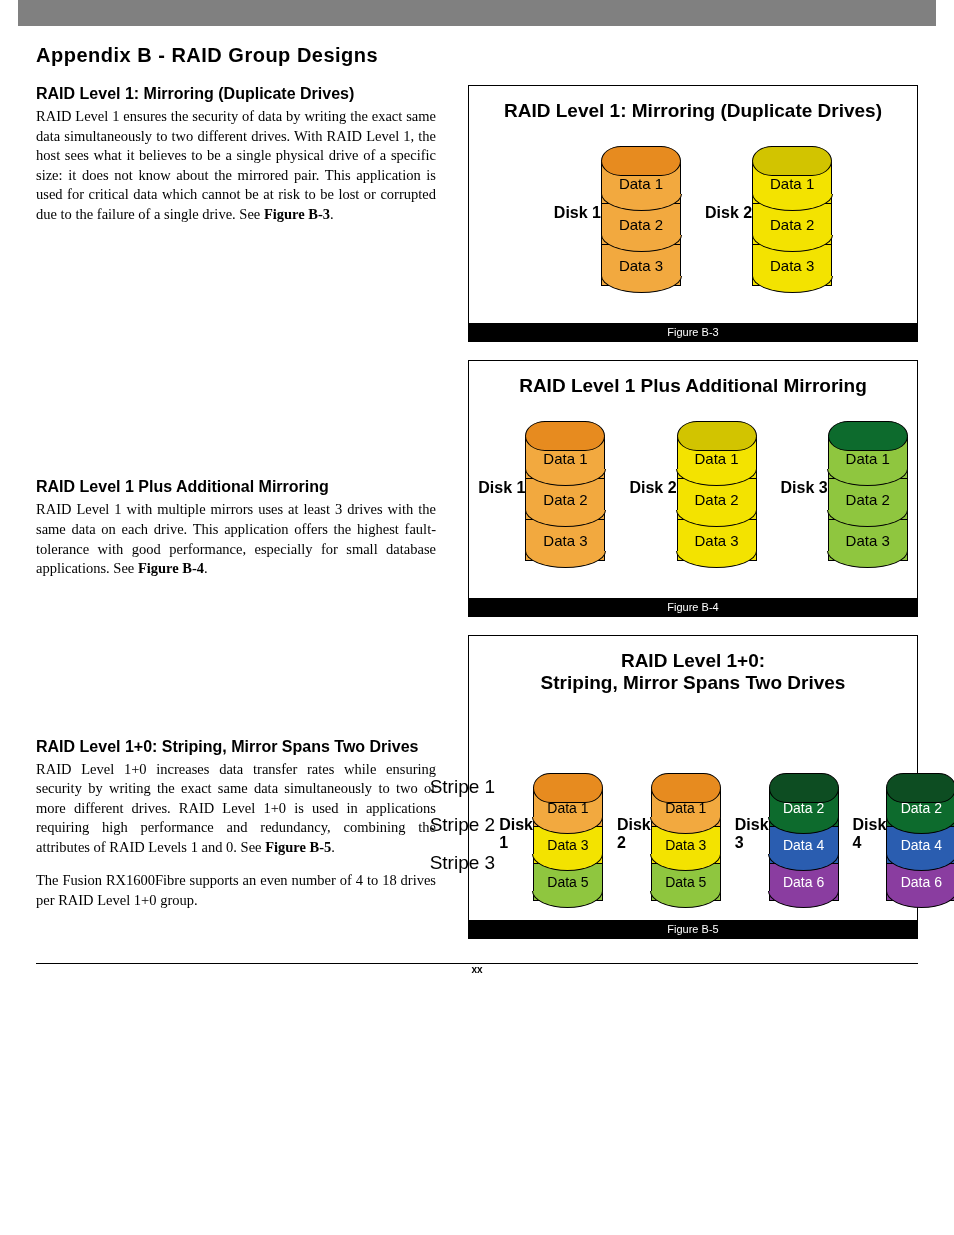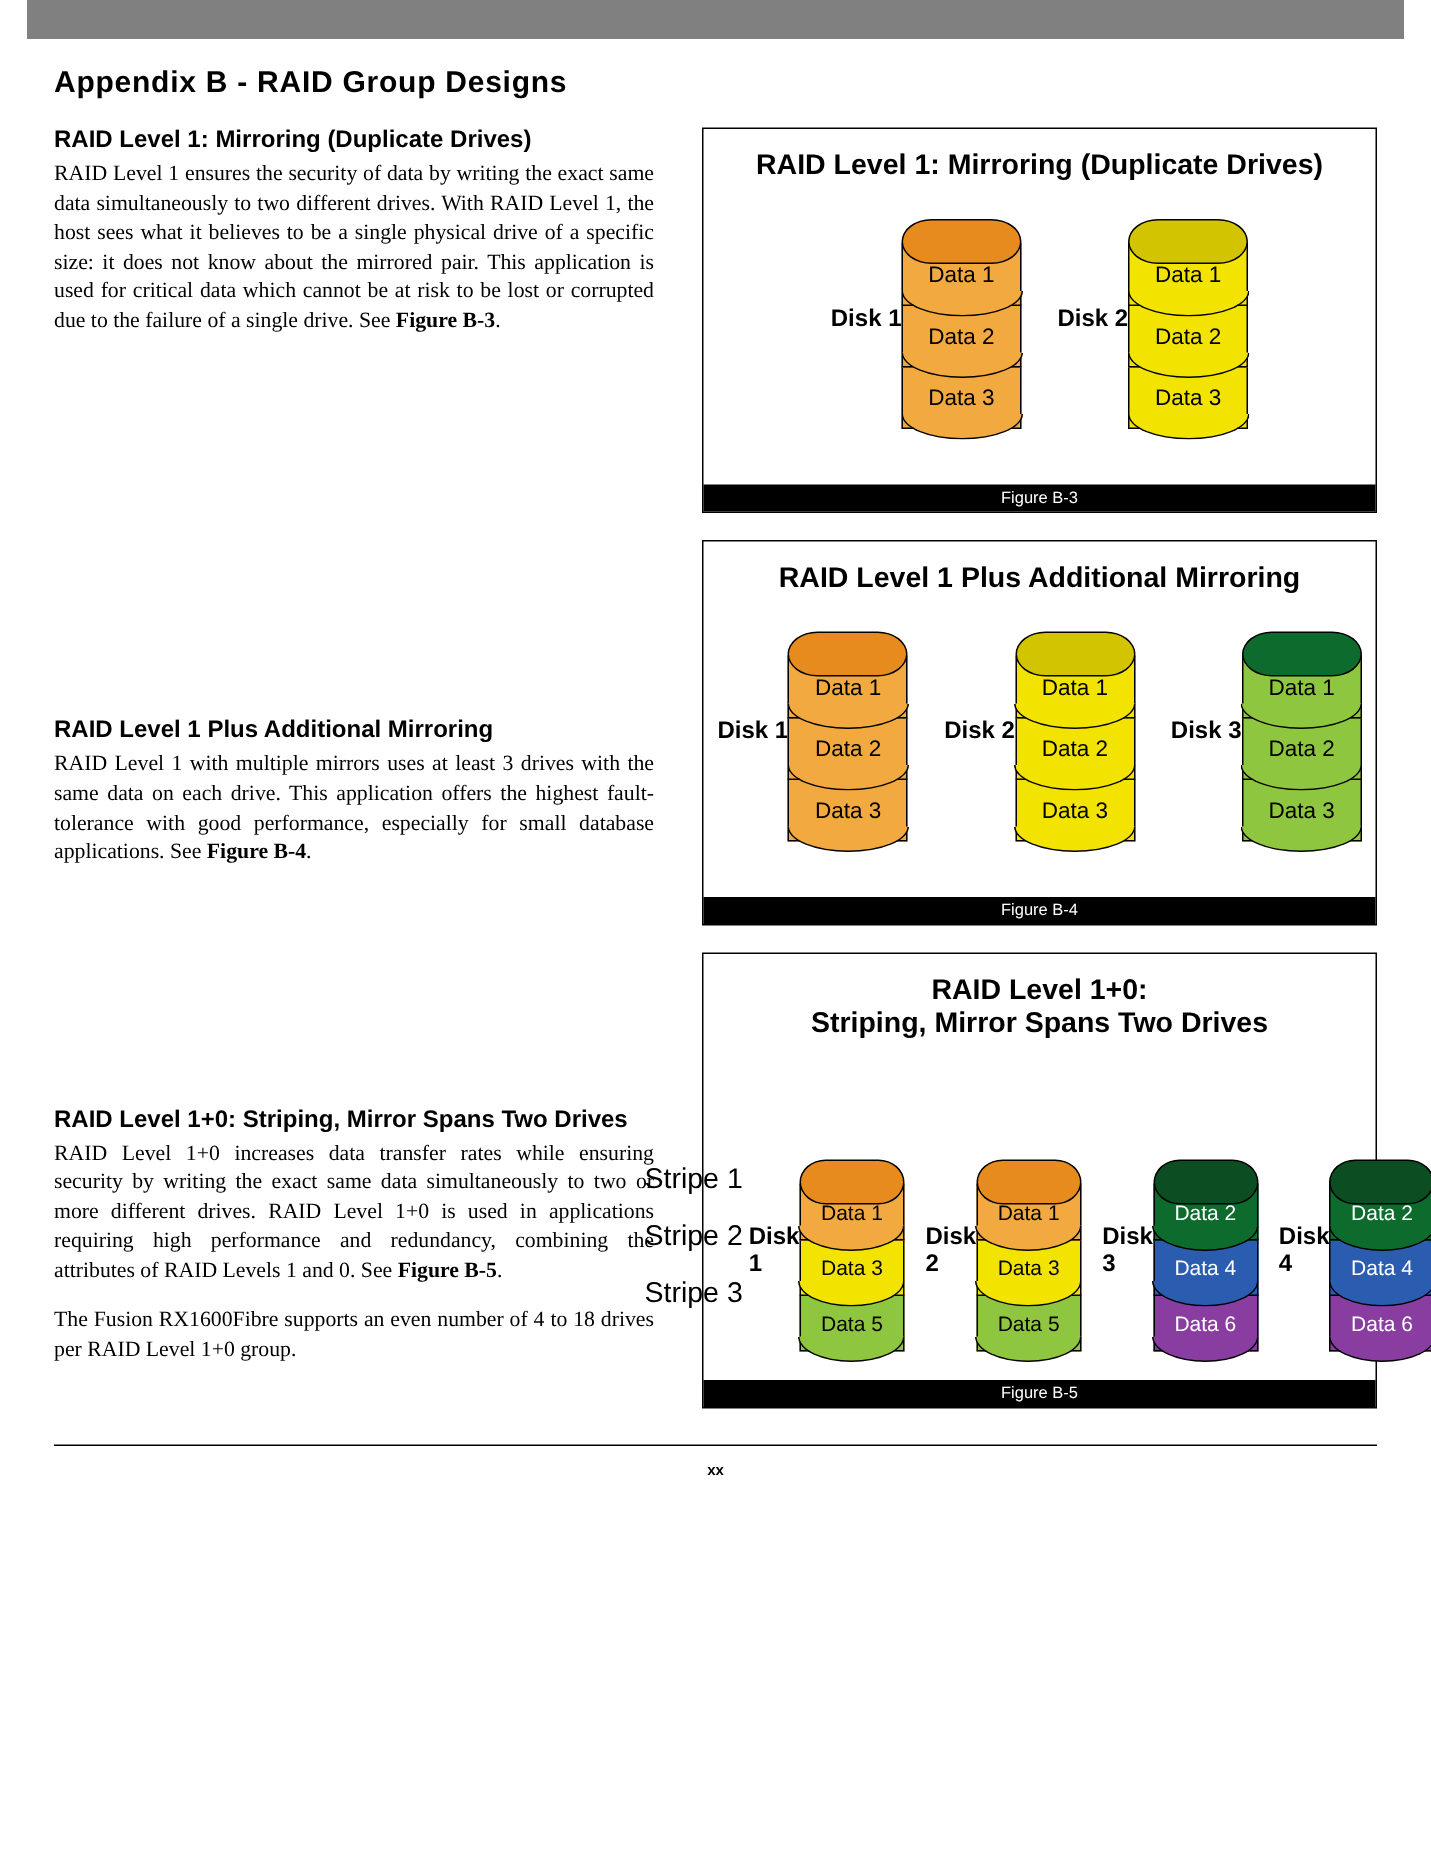--- a/index.html
+++ b/index.html
@@ -29,21 +29,21 @@
   .stripe-label { height:42px; display:flex; align-items:center; font-family:Arial,Helvetica,sans-serif; font-size:19px; white-space:nowrap;}
   .fig-content { padding-bottom: 20px; }
   .fig-content-row { display:flex; justify-content:center; align-items:flex-end; }
   .small .seg, .small .top-cap { width: 70px; }
   .small .disk-row { gap: 14px; }
   .small .seg { font-size:14px; height:38px;}
   .small .stripe-label { height: 38px;}
   .section-spacer1 { height: 230px;}
   .section-spacer2 { height: 120px;}
   .section-spacer3 { height: 15px;}
-  .footer { text-align:center; font-family: Arial,Helvetica,sans-serif; font-size:10px; font-weight:bold; margin-top:6px; border-top:1px solid #000; padding-top:11px;}
+  .footer { text-align:center; font-family: Arial,Helvetica,sans-serif; font-size:10px; font-weight:bold; margin-top:6px; border-top:1px solid #000; padding-top:0;}
 </style>
 </head>
 <body>
 
 <div class="topbar"></div>
 <h1 class="page-title">Appendix B - RAID Group Designs</h1>
 
 <div class="columns">
   <div class="col-left">
     <div class="section">

